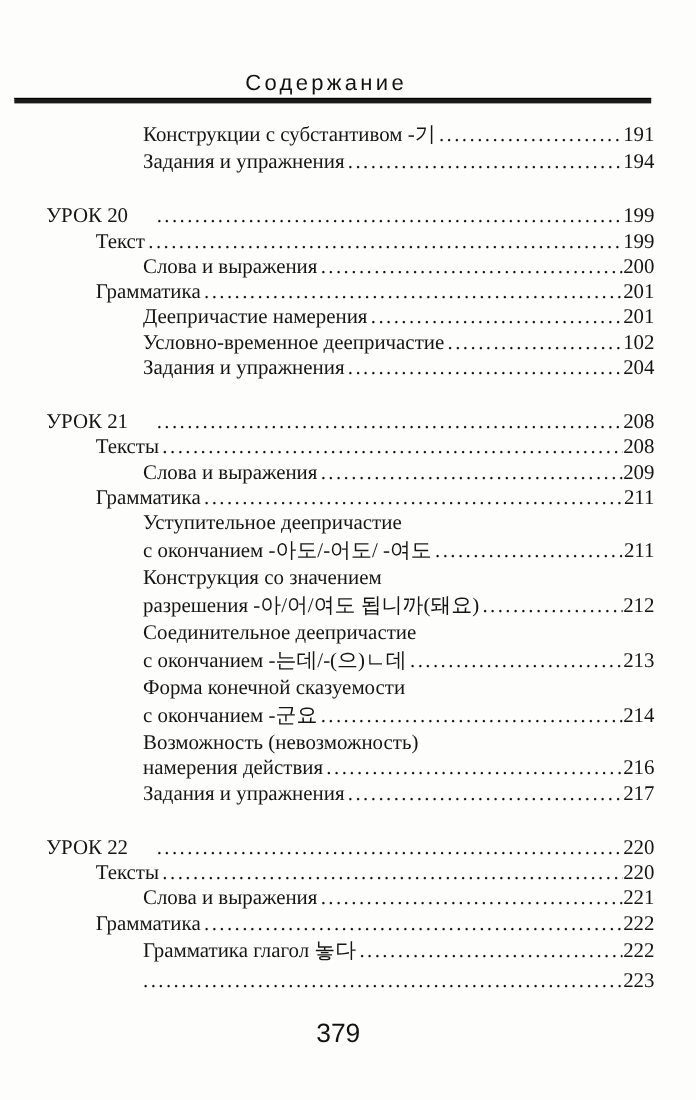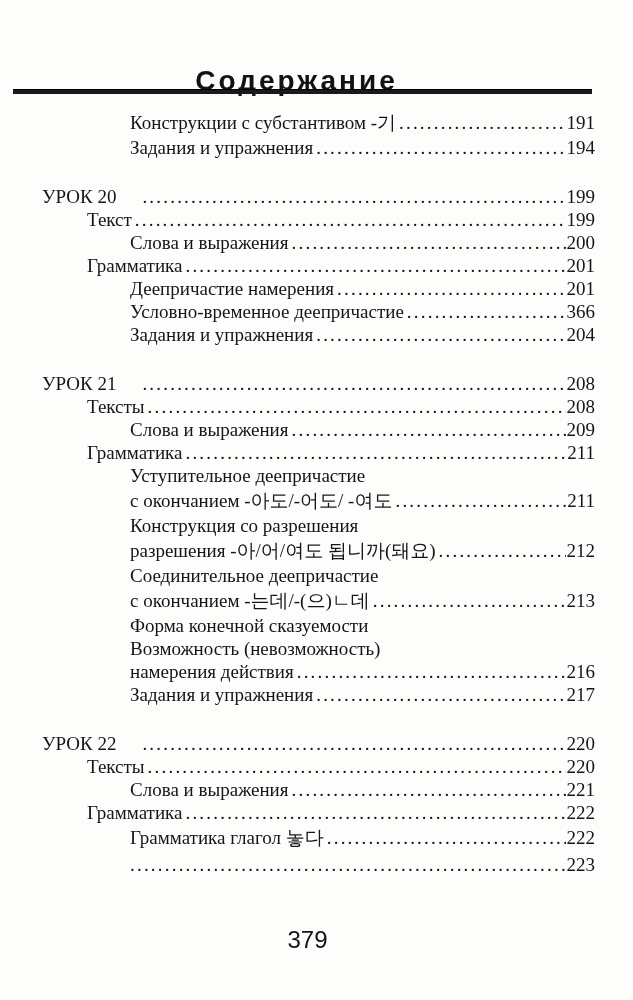--- a/index.html
+++ b/index.html
@@ -13,22 +13,22 @@
     width: 633px; height: 1000px;
     background: #fdfdfc;
     color: #151515;
     overflow: hidden;
   }
   .header-title {
     position: absolute;
     top: 65px; left: 0; right: 40px;
     text-align: center;
     font-family: "Liberation Sans", sans-serif;
-    font-weight: bold;
-    font-size: 28px;
+    font-weight: normal;
+    font-size: 20px;
     letter-spacing: 3px;
     color: #121212;
   }
   .header-rule {
     position: absolute;
     top: 89px; left: 13px;
     width: 579px; height: 4px;
     background: #1a1a1a;
     border-top: 1px solid #000;
   }
@@ -113,21 +113,21 @@
         <span class="pg">201</span>
       </div>
       <div class="row indent-2">
         <span class="t">Деепричастие намерения</span>
         <span class="dots"></span>
         <span class="pg">201</span>
       </div>
       <div class="row indent-2">
         <span class="t">Условно-временное деепричастие</span>
         <span class="dots"></span>
-        <span class="pg">366</span>
+        <span class="pg">102</span>
       </div>
       <div class="row indent-2">
         <span class="t">Задания и упражнения</span>
         <span class="dots"></span>
         <span class="pg">204</span>
       </div>
       <div class="row indent-0 gap">
         <span class="t">УРОК 21</span>
         <span class="dots"></span>
         <span class="pg">208</span>
@@ -149,37 +149,42 @@
       </div>
       <div class="row indent-2">
         <span class="t">Уступительное деепричастие</span>
       </div>
       <div class="row indent-2 kr">
         <span class="t">с окончанием -아도/-어도/ -여도</span>
         <span class="dots"></span>
         <span class="pg">211</span>
       </div>
       <div class="row indent-2">
-        <span class="t">Конструкция со разрешения</span>
+        <span class="t">Конструкция со значением</span>
       </div>
       <div class="row indent-2 kr">
         <span class="t">разрешения -아/어/여도 됩니까(돼요)</span>
         <span class="dots"></span>
         <span class="pg">212</span>
       </div>
       <div class="row indent-2">
         <span class="t">Соединительное деепричастие</span>
       </div>
       <div class="row indent-2 kr">
         <span class="t">с окончанием -는데/-(으)ㄴ데</span>
         <span class="dots"></span>
         <span class="pg">213</span>
       </div>
       <div class="row indent-2">
         <span class="t">Форма конечной сказуемости</span>
+      </div>
+      <div class="row indent-2 kr">
+        <span class="t">с окончанием -군요</span>
+        <span class="dots"></span>
+        <span class="pg">214</span>
       </div>
       <div class="row indent-2">
         <span class="t">Возможность (невозможность)</span>
       </div>
       <div class="row indent-2">
         <span class="t">намерения действия</span>
         <span class="dots"></span>
         <span class="pg">216</span>
       </div>
       <div class="row indent-2">

